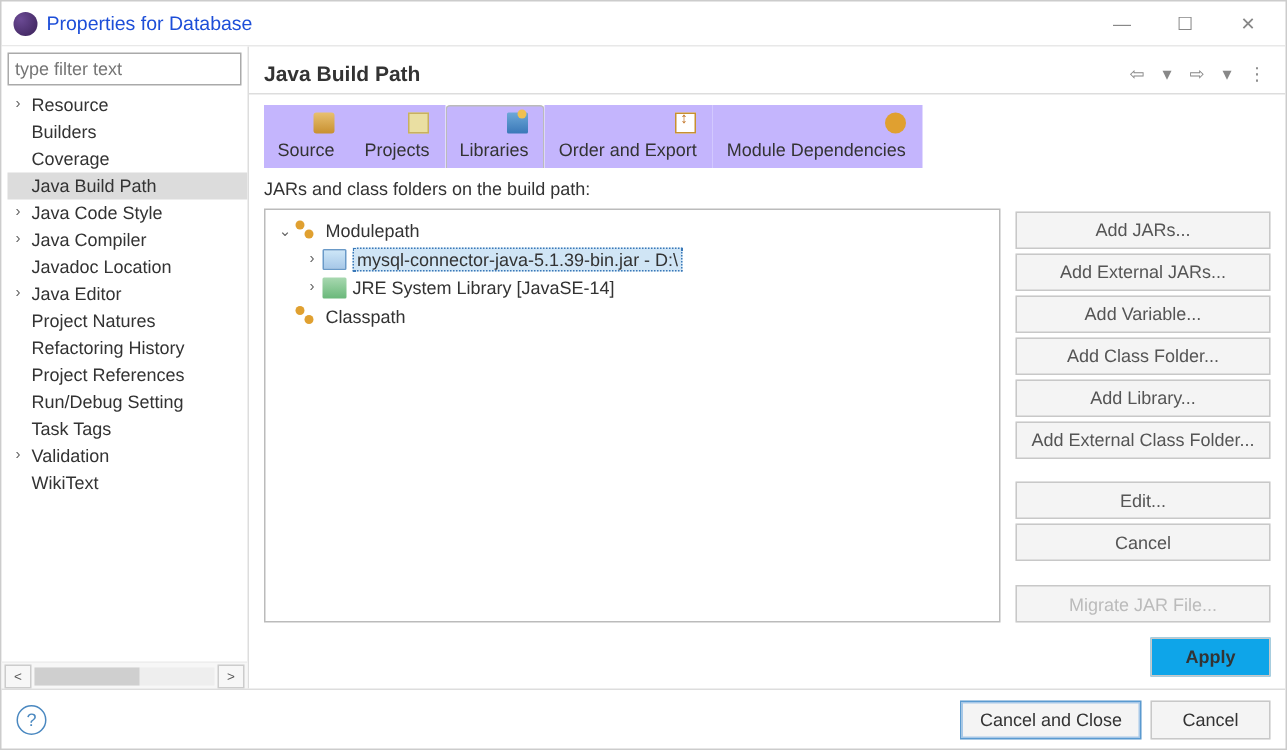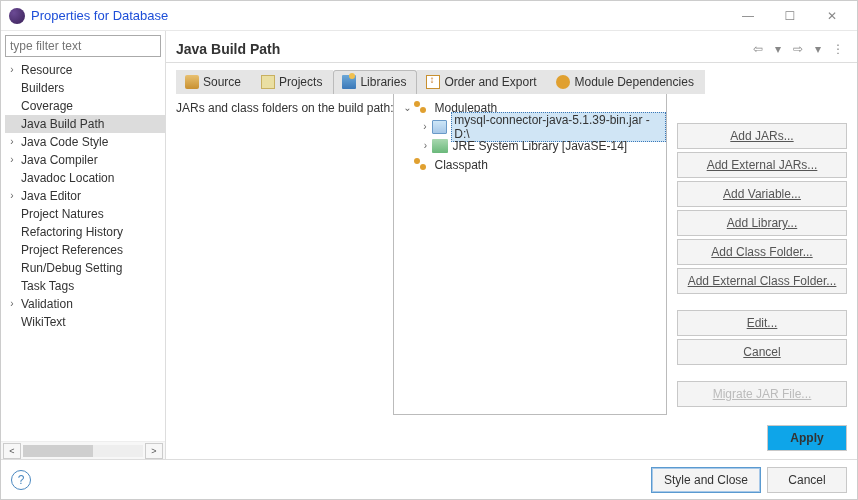--- a/index.html
+++ b/index.html
@@ -26,48 +26,48 @@
 .hscroll .track { flex: 1; height: 12px; background: #eee; position: relative; }
 .hscroll .thumb { position: absolute; left: 0; width: 70px; height: 100%; background: #cfcfcf; cursor: pointer; }
 
 .right-col { flex: 1; display: flex; flex-direction: column; min-width: 0; }
 .heading-row { height: 32px; display: flex; align-items: center; padding: 4px 10px 0 10px; border-bottom: 1px solid #ddd; }
 .heading-row h1 { font-size: 14px; font-weight: 600; margin: 0; flex: 1; }
 .head-tools { display: flex; gap: 2px; color: #888; }
 .head-tool { width: 18px; text-align: center; cursor: pointer; font-size: 12px; }
 
 .tab-strip { display: flex; align-items: flex-end; padding: 6px 10px 0 10px; gap: 0; }
-.tab { display: flex; align-items: flex-end; gap: 4px; padding: 4px 10px 5px 8px; border: 1px solid transparent; border-bottom: none; cursor: pointer; position: relative; top: 1px; background: #e5e5e5; }
+.tab { display: flex; align-items: flex-end; gap: 4px; padding: 4px 10px 5px 8px; border: 1px solid transparent; border-bottom: none; cursor: pointer; position: relative; top: 1px; background: #c4b5fd; flex-direction: column; }
 .tab.active { border-color: #bbb; border-radius: 3px 3px 0 0; }
 .tab .ticon { width: 14px; height: 14px; display: inline-block; }
 .ico-src { background: linear-gradient(#e8c070,#c89030); border-radius: 2px; }
 .ico-prj { background: #eadfa2; border: 1px solid #c8b060; }
 .ico-lib { background: linear-gradient(#6da8d8,#3a78b8); border-radius: 1px; position: relative; }
 .ico-lib::after { content: ""; position: absolute; left: 7px; top: -2px; width: 6px; height: 6px; background: #f0c050; border-radius: 50%; }
 .ico-ord { background: #fff; border: 1px solid #c89030; position: relative; }
 .ico-ord::after { content: "↕"; position: absolute; left: 2px; top: -2px; font-size: 10px; color: #c07020; }
 .ico-mod { width: 12px; height: 12px; border-radius: 50%; background: #e0a030; }
 
 .content-area { flex: 1; display: flex; padding: 0 10px 6px 10px; gap: 10px; min-height: 0; }
-.list-col { flex: 1; display: flex; flex-direction: row; }
+.list-col { flex: 1; display: flex; flex-direction: column; }
 .list-label { padding: 8px 0 6px 0; }
 .tree-box { flex: 1; border: 1px solid #bbb; background: #fff; overflow: hidden; padding: 4px 0; }
 .tree-row { display: flex; align-items: center; height: 19px; padding-left: 6px; cursor: pointer; }
 .tree-row .arrow { width: 14px; color: #666; font-size: 10px; display: inline-flex; justify-content: center; }
 .tree-row .indent { display: inline-block; }
 .tree-row .ticon2 { width: 16px; height: 14px; margin-right: 4px; display: inline-block; }
 .tree-row.sel .rlabel { background: #d0e5f5; border: 1px dotted #3a78b8; padding: 0 2px; }
 .ico-module { position: relative; }
 .ico-module::before { content: ""; position: absolute; width: 6px; height: 6px; border-radius: 50%; background: #e0a030; left: 0; top: 0; }
 .ico-module::after { content: ""; position: absolute; width: 6px; height: 6px; border-radius: 50%; background: #e0a030; left: 6px; top: 6px; }
 .ico-jar { background: linear-gradient(#cde6f7,#a7c8e8); border: 1px solid #6a9ac8; border-radius: 1px; }
 .ico-jre { background: linear-gradient(#a8d8b0,#6ab87a); border-radius: 1px; }
 
 .btn-col { width: 170px; display: flex; flex-direction: column; gap: 3px; padding-top: 30px; }
-.side-btn { height: 26px; border: 1px solid #c8c8c8; background: #f4f4f4; color: #555; display: flex; align-items: center; justify-content: center; cursor: pointer; text-decoration: underline; }
+.side-btn { height: 26px; border: 1px solid #c8c8c8; background: #f4f4f4; color: #555; display: flex; align-items: center; justify-content: center; cursor: pointer; }
 .side-btn.disabled { color: #bbb; cursor: default; }
 .btn-gap { height: 10px; }
 
 .apply-row { display: flex; justify-content: flex-end; padding: 4px 10px 8px 0; }
 .apply-btn { width: 80px; height: 26px; border: 1px solid #c8c8c8; background: #0ea5e9; cursor: pointer; display: flex; align-items: center; justify-content: center; font-weight: bold; }
 
 .footer { height: 40px; border-top: 1px solid #ddd; display: flex; align-items: center; padding: 0 10px; }
 .help-icon { width: 20px; height: 20px; border: 1.5px solid #4a88c0; border-radius: 50%; color: #4a88c0; display: flex; align-items: center; justify-content: center; font-size: 12px; cursor: pointer; }
 .footer .spacer { flex: 1; }
 .footer-btn { height: 26px; min-width: 80px; padding: 0 12px; margin-left: 6px; border: 1px solid #c8c8c8; background: #f4f4f4; cursor: pointer; display: flex; align-items: center; justify-content: center; }
@@ -225,35 +225,35 @@
               <span class="arrow"></span>
               <span class="ticon2 ico-module"></span>
               <span class="rlabel">Classpath</span>
             </div>
           </div>
       </div>
       <div class="btn-col">
         <div class="side-btn">Add JARs...</div>
         <div class="side-btn">Add External JARs...</div>
         <div class="side-btn">Add Variable...</div>
+        <div class="side-btn">Add Class Folder...</div>
         <div class="side-btn">Add Library...</div>
-        <div class="side-btn">Add Class Folder...</div>
         <div class="side-btn">Add External Class Folder...</div>
         <div class="btn-gap"></div>
         <div class="side-btn">Edit...</div>
         <div class="side-btn">Cancel</div>
         <div class="btn-gap"></div>
         <div class="side-btn disabled">Migrate JAR File...</div>
       </div>
     </div>
 
     <div class="apply-row">
       <div class="apply-btn">Apply</div>
     </div>
   </div>
 </div>
 
 <div class="footer">
   <div class="help-icon">?</div>
   <div class="spacer"></div>
-  <div class="footer-btn primary">Style and Close</div>
+  <div class="footer-btn primary">Cancel and Close</div>
   <div class="footer-btn">Cancel</div>
 </div>
 
 </body></html>

